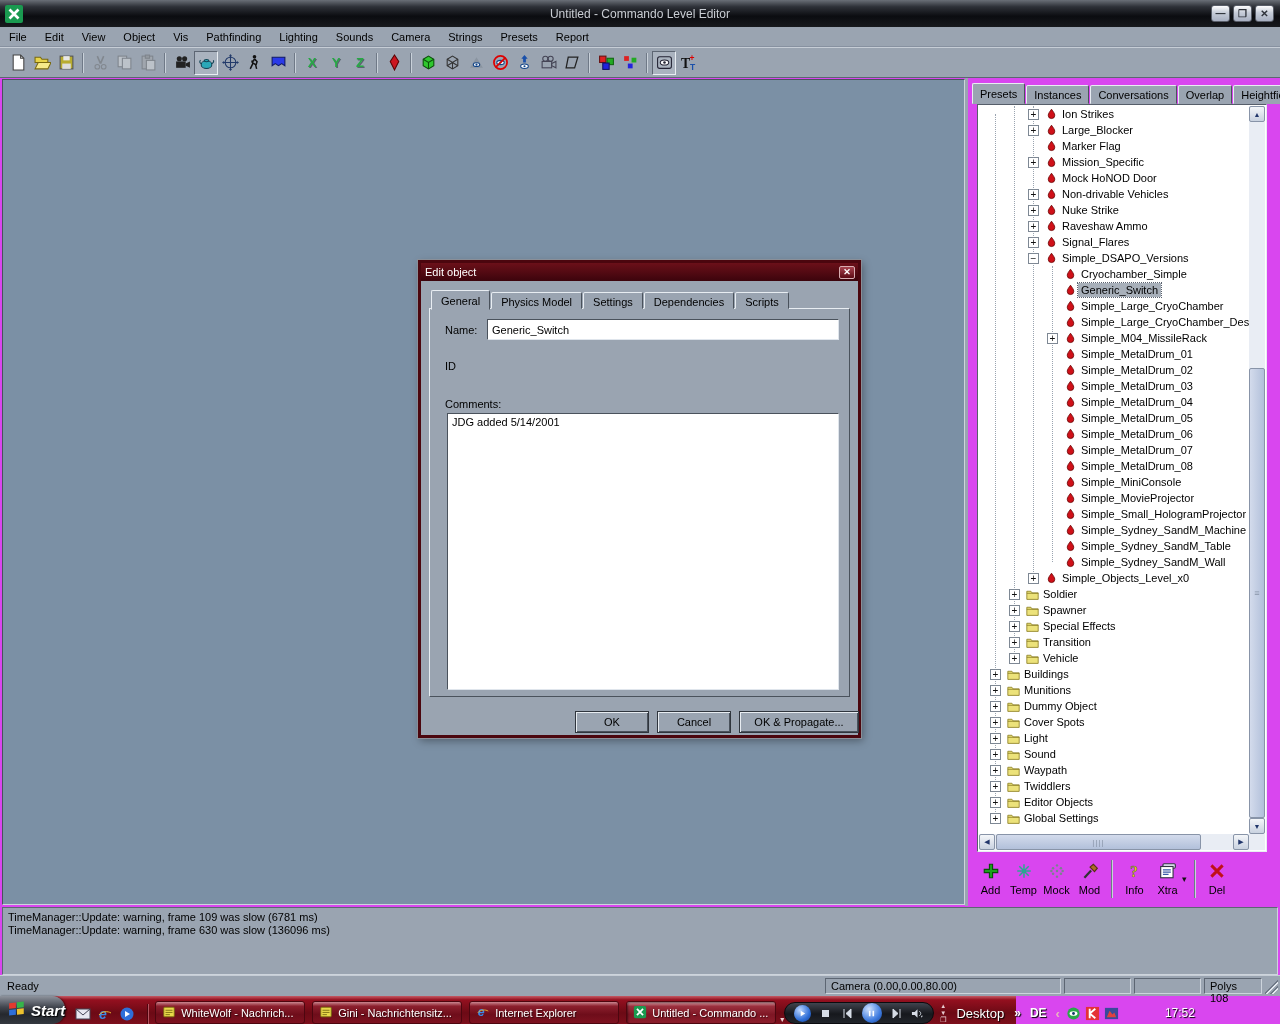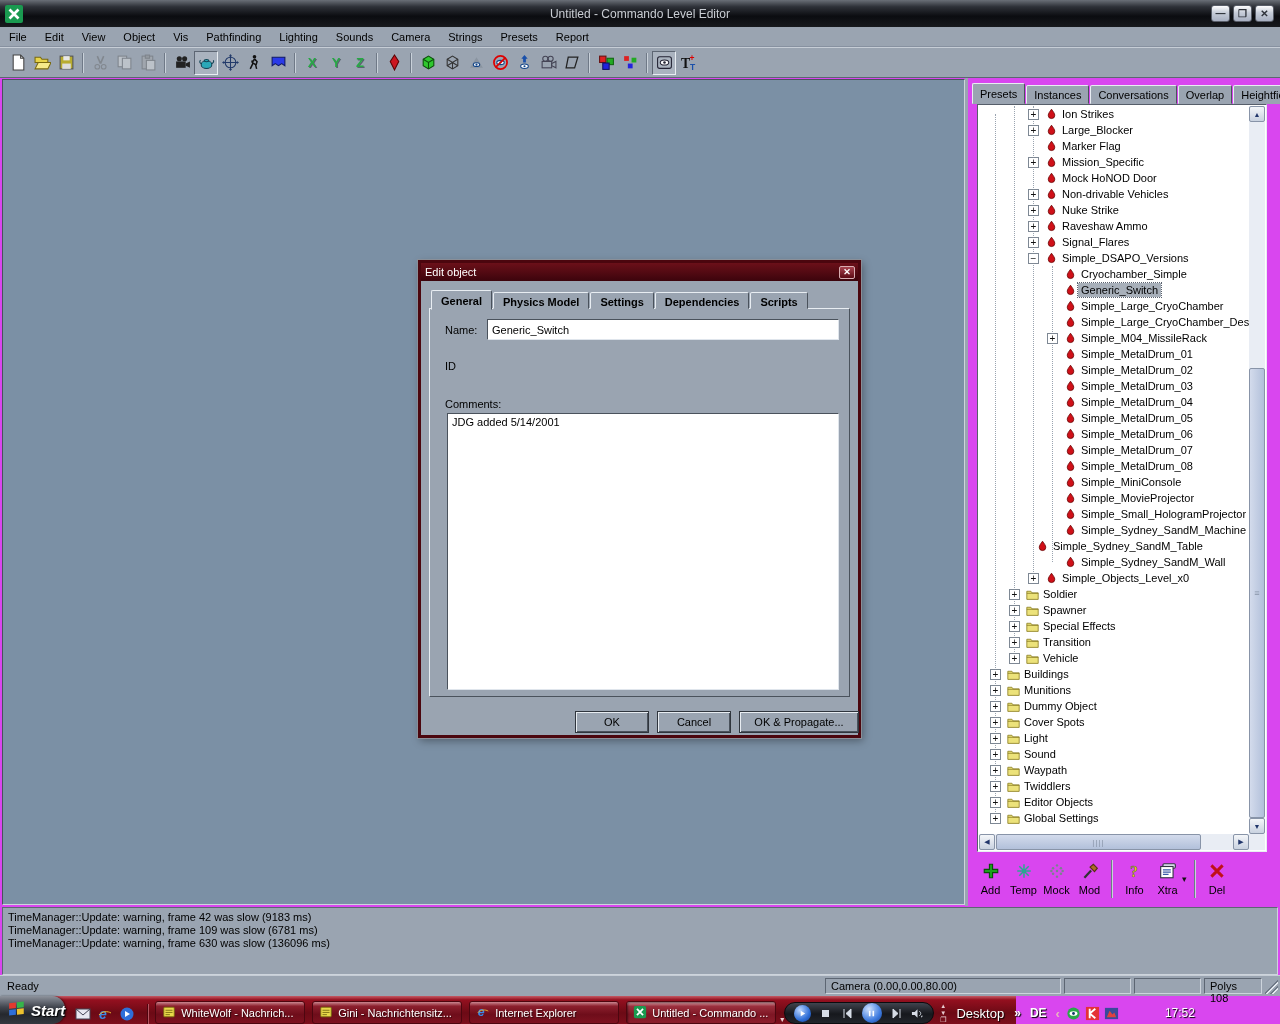--- a/index.html
+++ b/index.html
@@ -131,21 +131,21 @@
   
   .dialog{position:absolute;left:418px;top:260px;width:443px;height:478px;z-index:50;
     background:#9aa4b1;border:3px solid #4b060e;outline:1px solid #8a8f98;
     box-shadow:2px 3px 8px rgba(0,0,0,.35);}
   .dlg-title{position:absolute;left:0;top:0;right:0;height:18px;
     background:linear-gradient(180deg,#6b1019,#3c040c);display:flex;align-items:center;}
   .dlg-title-text{color:#fff;font-size:11px;padding-left:4px;}
   .dlg-close{margin-left:auto;margin-right:3px;width:16px;height:13px;border-radius:2px;
     border:1px solid #d8aeb2;background:linear-gradient(180deg,#a8434f,#5c0a14);
     color:#fff;font-size:9px;line-height:11px;text-align:center;font-weight:bold;}
-  .dlg-tabs{position:absolute;left:10px;top:27px;height:19px;display:flex;z-index:2;font-weight:bold;}
+  .dlg-tabs{position:absolute;left:10px;top:27px;height:19px;display:flex;z-index:2;}
   .dlg-tab{padding:3px 9px 2px 9px;margin-right:1px;background:#9aa4b1;
     border:1px solid;border-color:#e8edf2 #4a525c transparent #e8edf2;border-radius:2px 2px 0 0;margin-top:2px;}
   .dlg-tab.active{margin-top:0;padding-top:4px;border-bottom:1px solid #9aa4b1;height:20px;}
   .dlg-panel{position:absolute;left:8px;top:45px;right:8px;bottom:38px;
     border:1px solid;border-color:#e8edf2 #4a525c #4a525c #e8edf2;}
   .lbl{position:absolute;}
   .lbl-name{left:24px;top:61px;}
   .lbl-id{left:24px;top:97px;}
   .lbl-comments{left:24px;top:135px;}
   .fld{position:absolute;border:1px solid;border-color:#4a525c #dfe5ec #dfe5ec #4a525c;
@@ -620,21 +620,21 @@
         </div>
         <div class="trow" style="padding-left: 68px;">
           <span class="exp-spacer"></span>
           <span class="ticon">
             <svg viewBox="0 0 16 16">
               <path d="M8 1.5C10 4.5 12 6.5 12 9a4 4 0 1 1-8 0c0-2.5 2-4.5 4-7.5z" fill="#d01018" stroke="#600"></path>
             </svg>
           </span>
           <span class="tlabel">Simple_Sydney_SandM_Machine</span>
         </div>
-        <div class="trow" style="padding-left: 40px;">
+        <div class="trow" style="padding-left: 68px;">
           <span class="exp-spacer"></span>
           <span class="ticon">
             <svg viewBox="0 0 16 16">
               <path d="M8 1.5C10 4.5 12 6.5 12 9a4 4 0 1 1-8 0c0-2.5 2-4.5 4-7.5z" fill="#d01018" stroke="#600"></path>
             </svg>
           </span>
           <span class="tlabel">Simple_Sydney_SandM_Table</span>
         </div>
         <div class="trow" style="padding-left: 68px;">
           <span class="exp-spacer"></span>
@@ -876,21 +876,20 @@
       <span class="act-sep"></span>
       <div class="act">
         <span><svg viewBox="0 0 16 16">
             <path d="M3 3l10 10M13 3L3 13" stroke="#c01018" stroke-width="2.6"></path>
           </svg></span>
         <span class="act-label">Del</span>
       </div>
     </div>
 
   <div class="log-panel" id="log-panel">
-      <div class="log-line">TimeManager::Update: warning, frame 42 was slow (9183 ms)</div>
       <div class="log-line">TimeManager::Update: warning, frame 109 was slow (6781 ms)</div>
       <div class="log-line">TimeManager::Update: warning, frame 630 was slow (136096 ms)</div>
     </div>
 
   <div class="statusbar">
     <span class="status-ready">Ready</span>
     <span class="status-panel sp-camera">Camera (0.00,0.00,80.00)</span>
     <span class="status-panel sp-e1"></span>
     <span class="status-panel sp-e2"></span>
     <span class="status-panel sp-polys">Polys 108</span>

